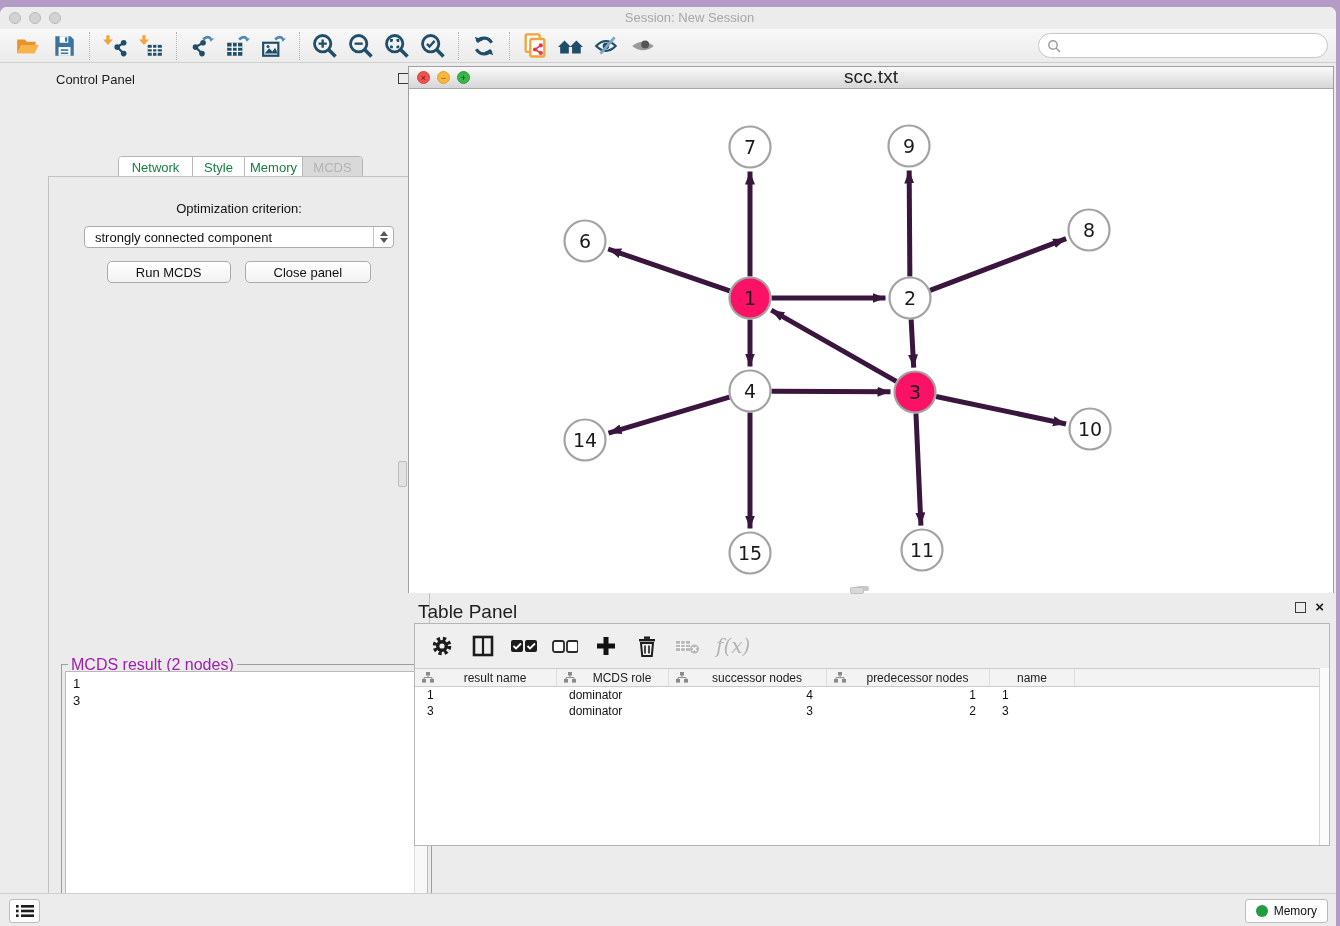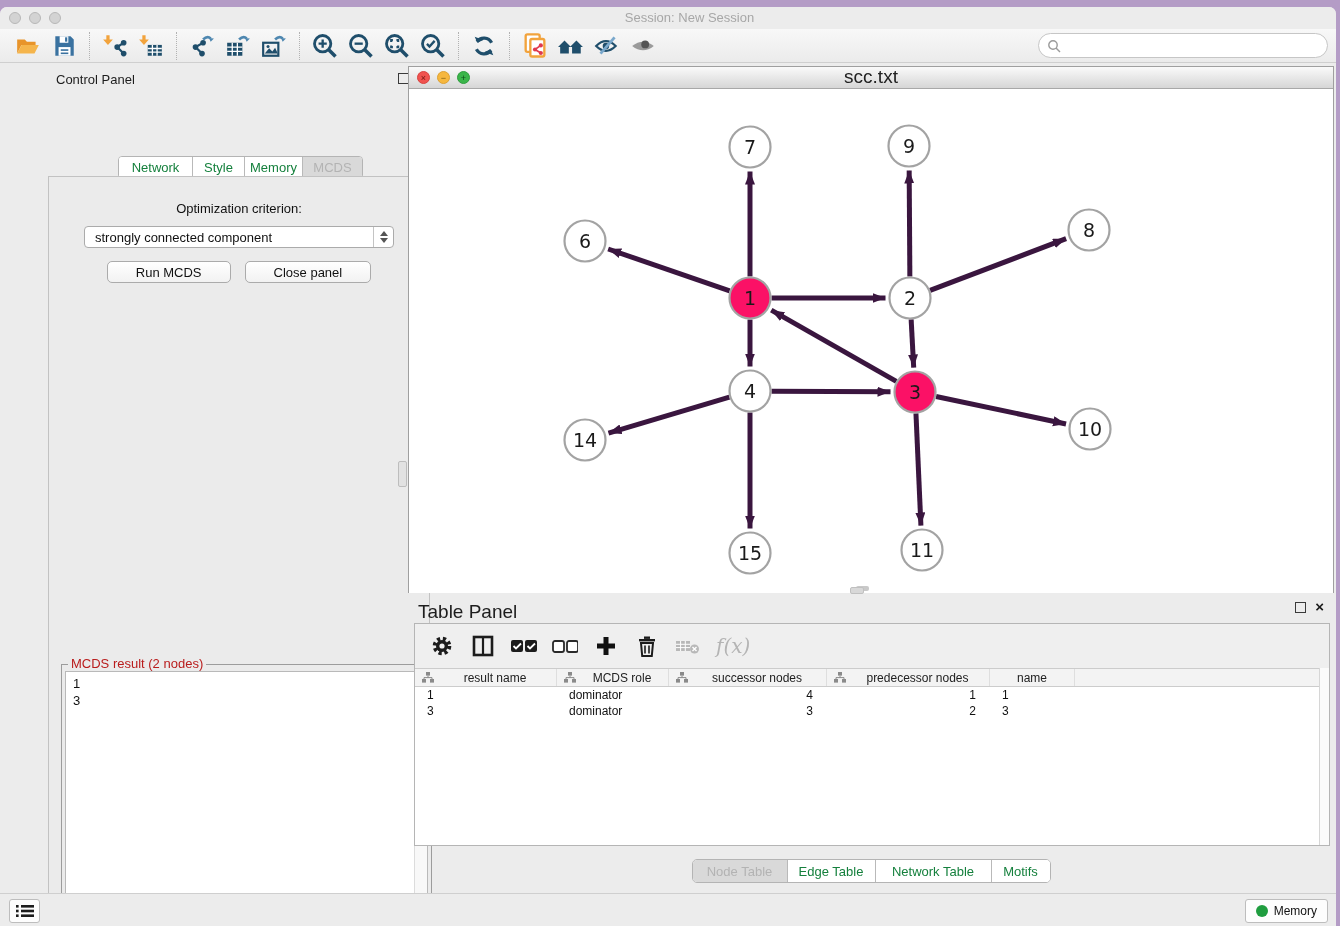--- a/index.html
+++ b/index.html
@@ -40,21 +40,21 @@
   .criterion{margin:10px auto 0 auto;width:310px;height:22px;box-sizing:border-box;background:#fff;border:1px solid #ababab;border-radius:4px;
     display:flex;align-items:center;position:relative;}
   .criterion .val{flex:1;padding-left:10px;font-size:13px;color:#111;}
   .stepper{width:19px;height:100%;border-left:1px solid #c4c4c4;display:flex;flex-direction:column;align-items:center;justify-content:center;gap:2px;}
   .tri-up{width:0;height:0;border-left:4px solid transparent;border-right:4px solid transparent;border-bottom:5px solid #555;}
   .tri-down{width:0;height:0;border-left:4px solid transparent;border-right:4px solid transparent;border-top:5px solid #555;}
   .cp-buttons{margin-top:13px;display:flex;justify-content:center;gap:14px;}
   .mac-btn{height:22px;background:linear-gradient(#ffffff,#f2f2f2);border:1px solid #ababab;border-radius:5px;font-size:13px;color:#111;
     font-family:"Liberation Sans",sans-serif;padding:0 28px;}
   .mcds-fieldset{position:absolute;left:12px;top:487px;width:371px;height:378px;border:1px solid #9c9c9c;background:#ebebeb;box-sizing:border-box;}
-  .mcds-legend{position:absolute;left:6px;top:-9px;background:#ebebeb;padding:0 3px;font-size:13px;color:#b91c1c;}
+  .mcds-legend{position:absolute;left:6px;top:-9px;background:#ebebeb;padding:0 3px;font-size:16px;color:#a21caf;}
   .mcds-textarea{position:absolute;left:3px;top:6px;right:3px;bottom:3px;background:#fff;border:1px solid #b9b9b9;}
   .mcds-lines{padding:3px 7px;font-size:13px;line-height:17px;color:#111;}
   .mcds-scroll{position:absolute;right:0;top:0;bottom:0;width:12px;background:#f8f8f8;border-left:1px solid #dcdcdc;}
   
   .net-win{position:absolute;left:408px;top:59px;width:926px;height:527px;box-sizing:border-box;border:1px solid #9f9f9f;background:#fff;}
   .net-titlebar{position:relative;height:21px;background:linear-gradient(#fafafa,#d6d6d6);border-bottom:1px solid #a8a8a8;}
   .net-traffic{position:absolute;left:8px;top:4px;display:flex;gap:7px;}
   .ntl{width:13px;height:13px;border-radius:50%;font-size:9px;line-height:13px;text-align:center;box-sizing:border-box;}
   .ntl.red{background:#f0524f;border:1px solid #d8423f;color:#71150f;}
   .ntl.yellow{background:#f6b73e;border:1px solid #dda133;color:#7a5a10;}
@@ -489,28 +489,20 @@
           <div class="tr">
             <div class="td" style="width: 142px; text-align: left; padding: 0px 0px 0px 12px;">3</div>
             <div class="td" style="width: 112px; text-align: left; padding: 0px 0px 0px 12px;">dominator</div>
             <div class="td" style="width: 158px; text-align: right; padding: 0px 14px 0px 0px;">3</div>
             <div class="td" style="width: 163px; text-align: right; padding: 0px 14px 0px 0px;">2</div>
             <div class="td" style="width: 85px; text-align: left; padding: 0px 0px 0px 12px;">3</div>
           </div>
         </div>
       <div class="tbl-scroll"></div>
     </div>
-    <div class="tp-tabs">
-      <div class="group">
-        <div class="seg-tab selected" style="width:95px">Node Table</div>
-        <div class="seg-tab" style="width:88px">Edge Table</div>
-        <div class="seg-tab" style="width:116px">Network Table</div>
-        <div class="seg-tab" style="width:58px">Motifs</div>
-      </div>
-    </div>
   </div>
 
   <div class="status-bar">
     <div class="list-btn">
       <svg width="18" height="14" viewBox="0 0 18 14">
         <rect x="0" y="1" width="2.6" height="2.6" fill="#1c1c1c"></rect>
           <rect x="5" y="1" width="13" height="2.6" fill="#1c1c1c"></rect>
         <rect x="0" y="5.7" width="2.6" height="2.6" fill="#1c1c1c"></rect>
           <rect x="5" y="5.7" width="13" height="2.6" fill="#1c1c1c"></rect>
         <rect x="0" y="10.4" width="2.6" height="2.6" fill="#1c1c1c"></rect>

